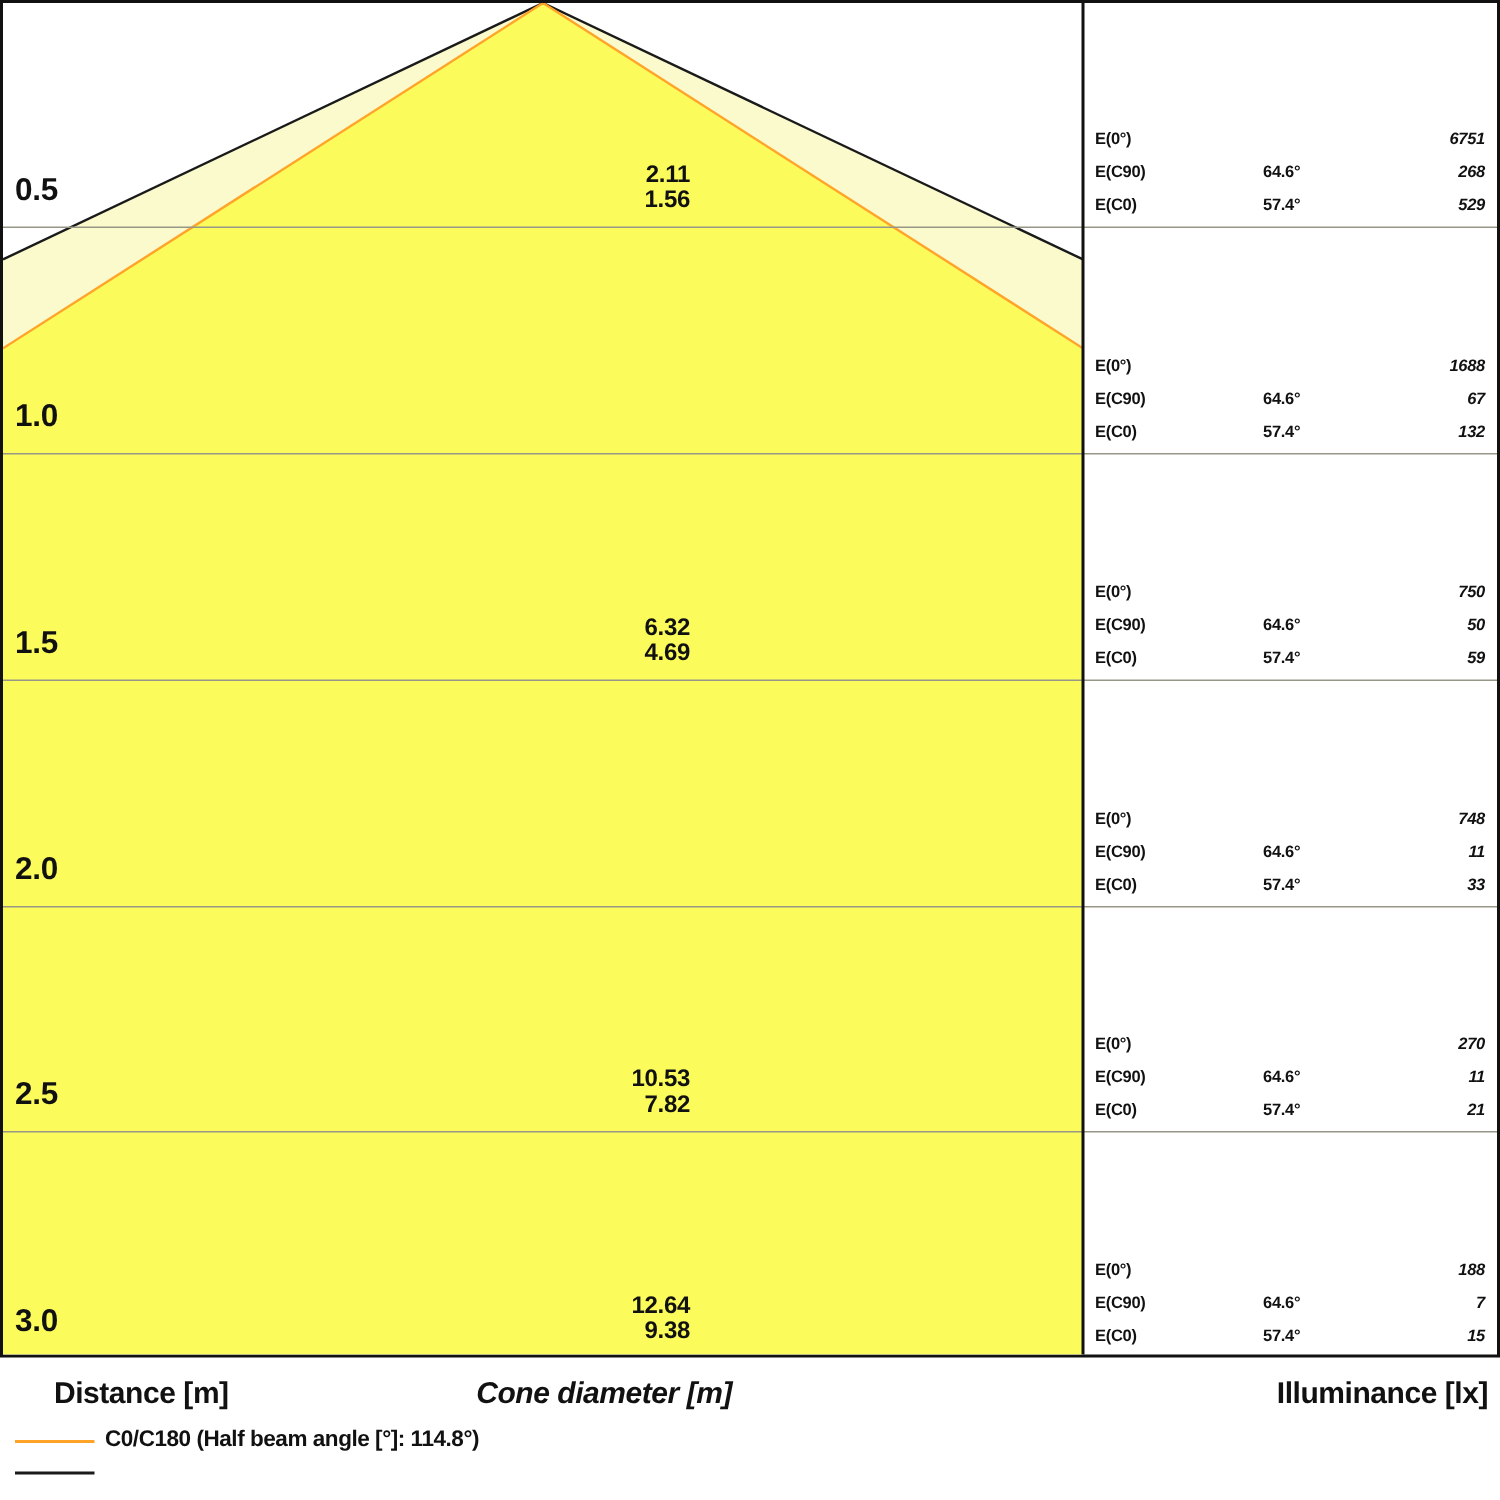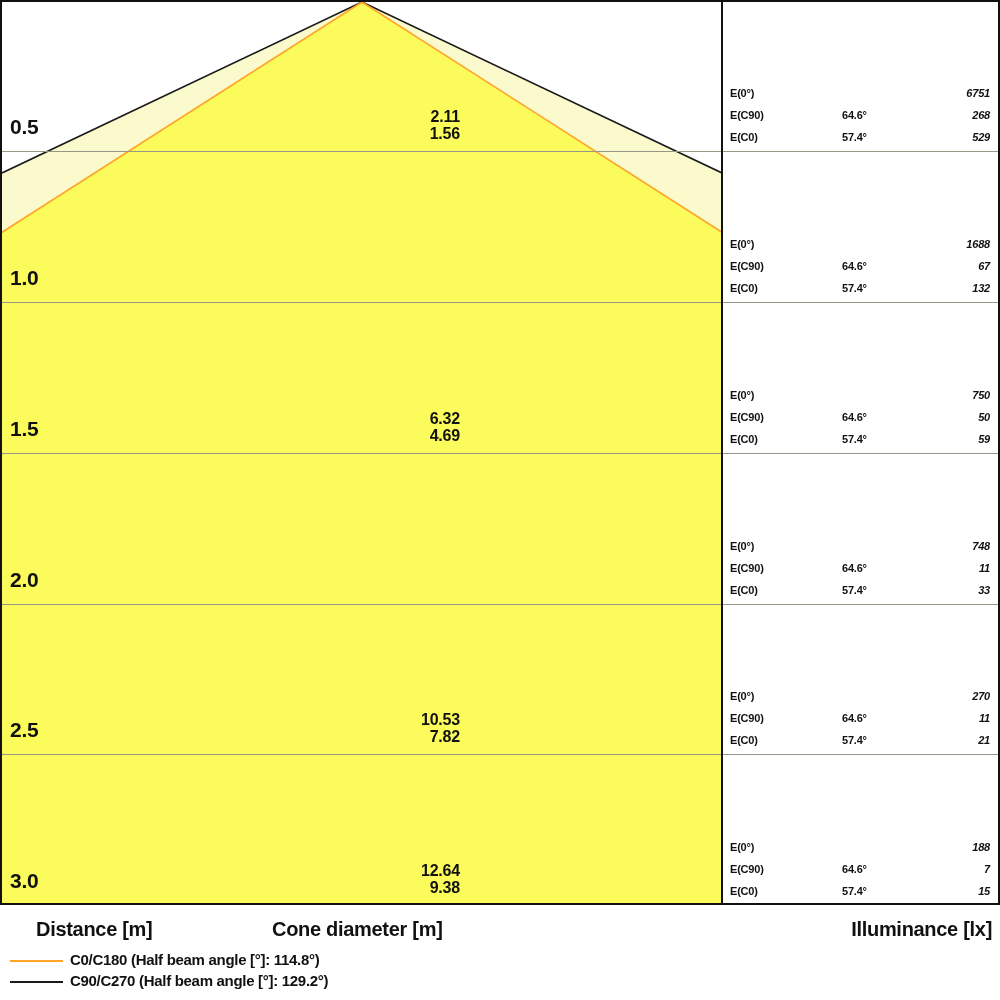--- a/index.html
+++ b/index.html
@@ -24,21 +24,21 @@
     position:absolute;left:258px;top:17px;width:200px;text-align:right;
     font-size:16px;line-height:17px;letter-spacing:-0.2px;
   }
   .epanel{position:absolute;left:728px;top:-4px;width:260px;}
   .eline{position:relative;height:22px;font-size:11px;letter-spacing:-0.2px;}
   .elabel{position:absolute;left:0;}
   .eangle{position:absolute;left:112px;}
   .evalue{position:absolute;right:0;font-style:italic;}
   .axis-label{position:absolute;top:918px;font-size:20px;letter-spacing:-0.3px;margin-left:28px;}
   #axis-distance{left:8px;}
-  #axis-cone{left:244px;width:200px;text-align:left;}
+  #axis-cone{left:260px;width:200px;text-align:right;font-style:italic;}
   #axis-illuminance{right:8px;}
   .legend-row{position:absolute;left:0;width:600px;height:20px;text-align:right;}
   .legend-swatch{position:absolute;left:10px;top:9px;width:53px;height:2px;}
   .legend-text{position:absolute;left:70px;top:0;font-size:15px;letter-spacing:-0.3px;}
 </style>
 </head>
 <body>
 
 <div id="stage">
   <div id="chart-box">
@@ -198,15 +198,14 @@
   <div class="axis-label" id="axis-distance">Distance [m]</div>
   <div class="axis-label" id="axis-cone">Cone diameter [m]</div>
   <div class="axis-label" id="axis-illuminance">Illuminance [lx]</div>
 
   <div class="legend-row" style="top:951px">
     <span class="legend-swatch" style="background: rgb(255, 164, 40);"></span>
     <span class="legend-text">C0/C180 (Half beam angle [°]: 114.8°)</span>
   </div>
   <div class="legend-row" style="top:972px">
     <span class="legend-swatch" style="background: rgb(26, 26, 26);"></span>
-    <span class="legend-text">C90/C270 (Half beam angle [°]: 129.2°)</span>
   </div>
 </div>
 
 </body></html>

